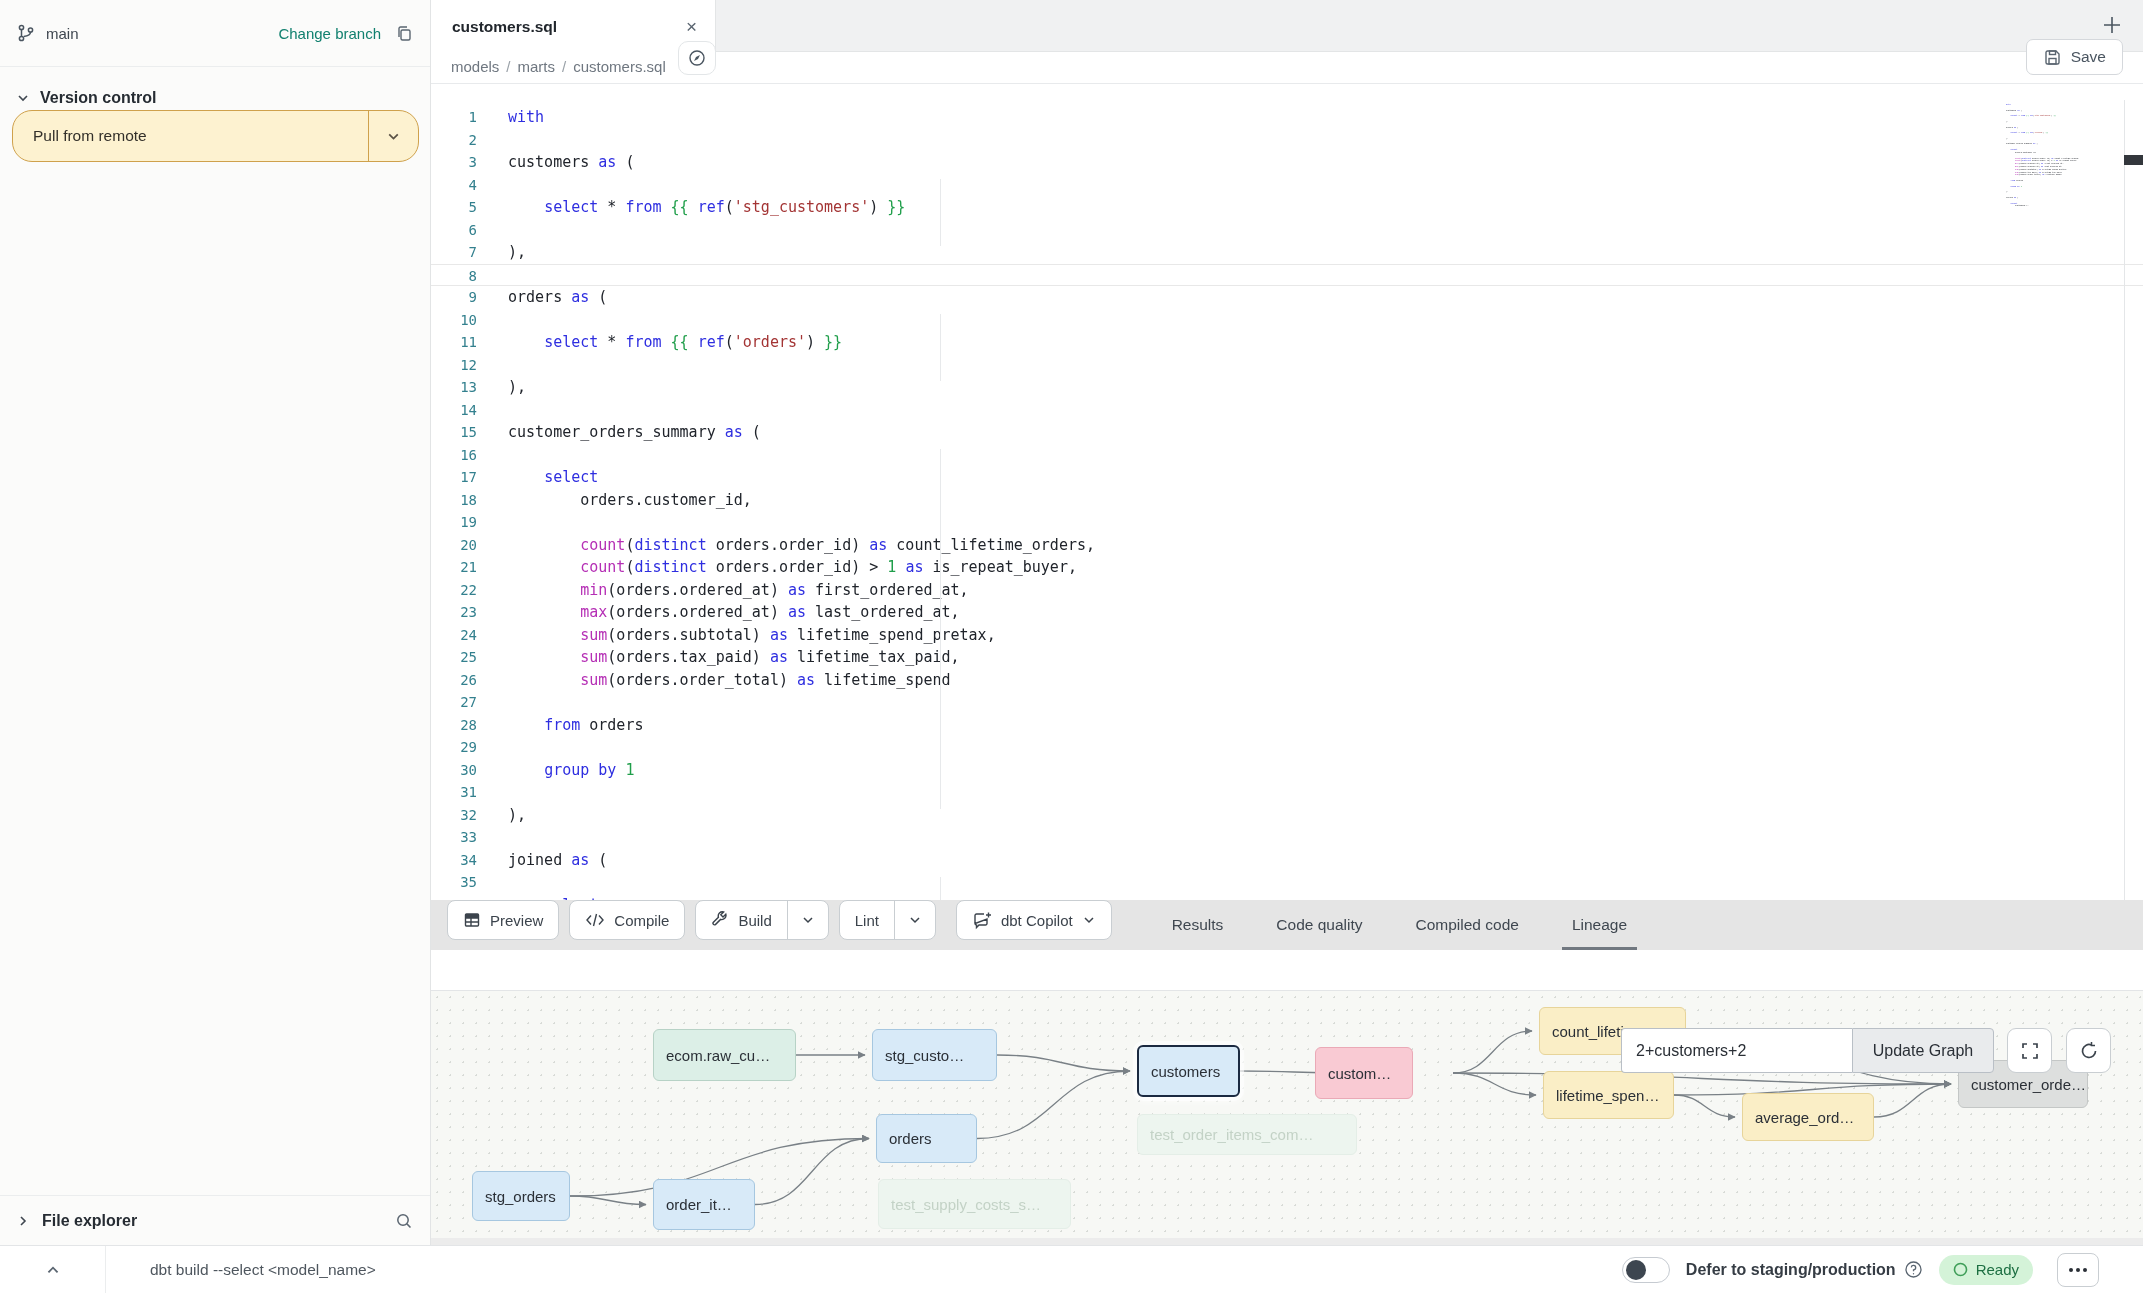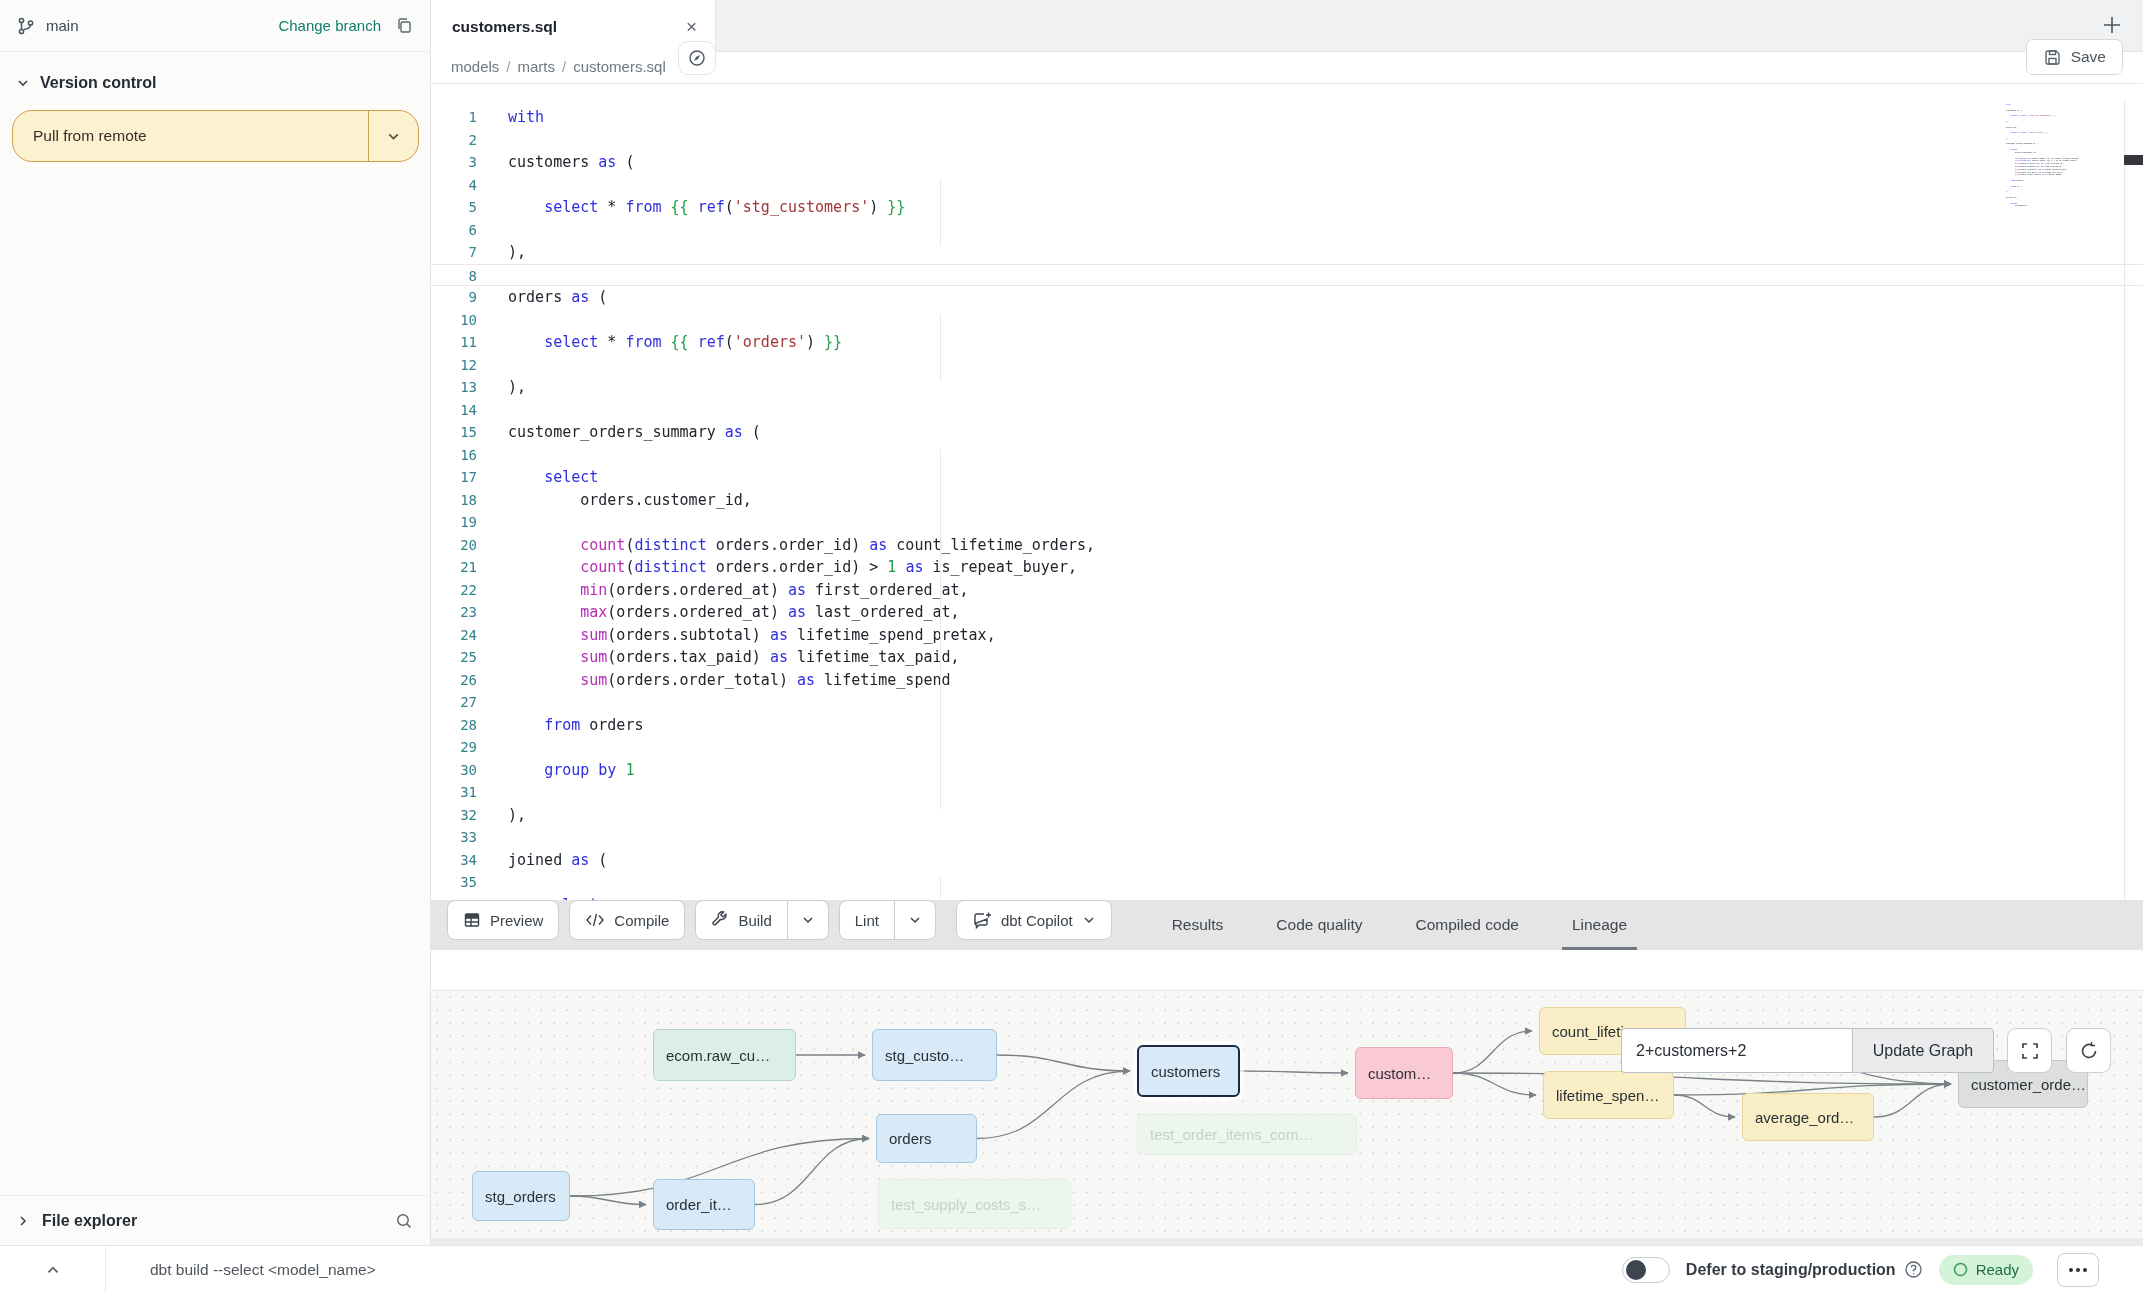--- a/index.html
+++ b/index.html
@@ -2,21 +2,21 @@
 <html><head>
 <meta charset="utf-8">
 <style>
   * { box-sizing: border-box; margin: 0; padding: 0; }
   html,body { width:2143px; height:1293px; }
   body { font-family:"Liberation Sans", sans-serif; background:#fafafa; color:#2a2f36; overflow:hidden; }
   .app { position:relative; width:2143px; height:1293px; background:#ffffff; }
 
   
   .sidebar { position:absolute; left:0; top:0; width:431px; height:1245px; background:#fbfbfa; border-right:1px solid #e2e4e5; }
-  .branch-row { position:relative; height:52px; display:flex; align-items:center; padding:0 16px; border-bottom:1px solid #ebedee; }
+  .branch-row { position:relative; height:67px; display:flex; align-items:center; padding:0 16px; border-bottom:1px solid #ebedee; }
   .branch-name { font-size:15px; color:#3f4750; margin-left:10px; }
   .branch-right { margin-left:auto; display:flex; align-items:center; gap:14px; }
   .link { color:#11806f; font-size:15px; cursor:pointer; }
   .vc-header { display:flex; align-items:center; gap:10px; padding:22px 16px 12px 16px; }
   .vc-title { font-size:16px; font-weight:bold; color:#262c33; }
   .pull-btn { position:absolute; left:12px; top:110px; width:407px; height:52px; background:#fdf2d0; border:1px solid #cfa14c; border-radius:20px; display:flex; align-items:center; }
   .pull-label { flex:1; padding-left:20px; font-size:15.5px; color:#33302a; }
   .pull-caret { width:50px; height:100%; border-left:1px solid #cfa14c; display:flex; align-items:center; justify-content:center; }
   .fe-row { position:absolute; left:0; bottom:0; width:100%; height:50px; display:flex; align-items:center; padding:0 16px; border-top:1px solid #ebedee; background:#fbfbfa; }
   .fe-title { font-size:16px; font-weight:bold; color:#262c33; margin-left:12px; }
@@ -355,21 +355,21 @@
           <path d="M1243,104 C1273.5,104 1273.5,126 1304,126" fill="none" stroke="#798086" stroke-width="1.3" marker-end="url(#arr)"></path>
           <path d="M1443,126 C1481.5,126 1481.5,93 1520,93" fill="none" stroke="#798086" stroke-width="1.3" marker-end="url(#arr)"></path>
           <path d="M139,205 C177,205 177,213.5 215,213.5" fill="none" stroke="#798086" stroke-width="1.3" marker-end="url(#arr)"></path>
           <path d="M139,205 C288.5,205 288.5,147.5 438,147.5" fill="none" stroke="#798086" stroke-width="1.3" marker-end="url(#arr)"></path>
           <path d="M324,213.5 C381,213.5 381,147.5 438,147.5" fill="none" stroke="#798086" stroke-width="1.3" marker-end="url(#arr)"></path>
         </svg>
       <div id="lineage-nodes">
           <div class="lnode source" style="left: 222px; top: 38px; width: 143px; height: 52px;">ecom.raw_cu…</div>
           <div class="lnode model" style="left: 441px; top: 38px; width: 125px; height: 52px;">stg_custo…</div>
           <div class="lnode selected" style="left: 706px; top: 54px; width: 103px; height: 52px;">customers</div>
-          <div class="lnode pink" style="left: 924px; top: 56px; width: 98px; height: 52px;">custom…</div>
+          <div class="lnode pink" style="left: 884px; top: 56px; width: 98px; height: 52px;">custom…</div>
           <div class="lnode yellow" style="left: 1108px; top: 16px; width: 147px; height: 48px;">count_lifetim…</div>
           <div class="lnode yellow" style="left: 1112px; top: 80px; width: 131px; height: 48px;">lifetime_spen…</div>
           <div class="lnode yellow" style="left: 1311px; top: 102px; width: 132px; height: 48px;">average_ord…</div>
           <div class="lnode gray" style="left: 1527px; top: 69px; width: 130px; height: 48px;">customer_orde…</div>
           <div class="lnode model" style="left: 445px; top: 123px; width: 101px; height: 49px;">orders</div>
           <div class="lnode ghost" style="left: 706px; top: 123px; width: 220px; height: 41px;">test_order_items_com…</div>
           <div class="lnode model" style="left: 41px; top: 180px; width: 98px; height: 50px;">stg_orders</div>
           <div class="lnode model" style="left: 222px; top: 188px; width: 102px; height: 51px;">order_it…</div>
           <div class="lnode ghost" style="left: 447px; top: 188px; width: 193px; height: 50px;">test_supply_costs_s…</div>
         </div>

